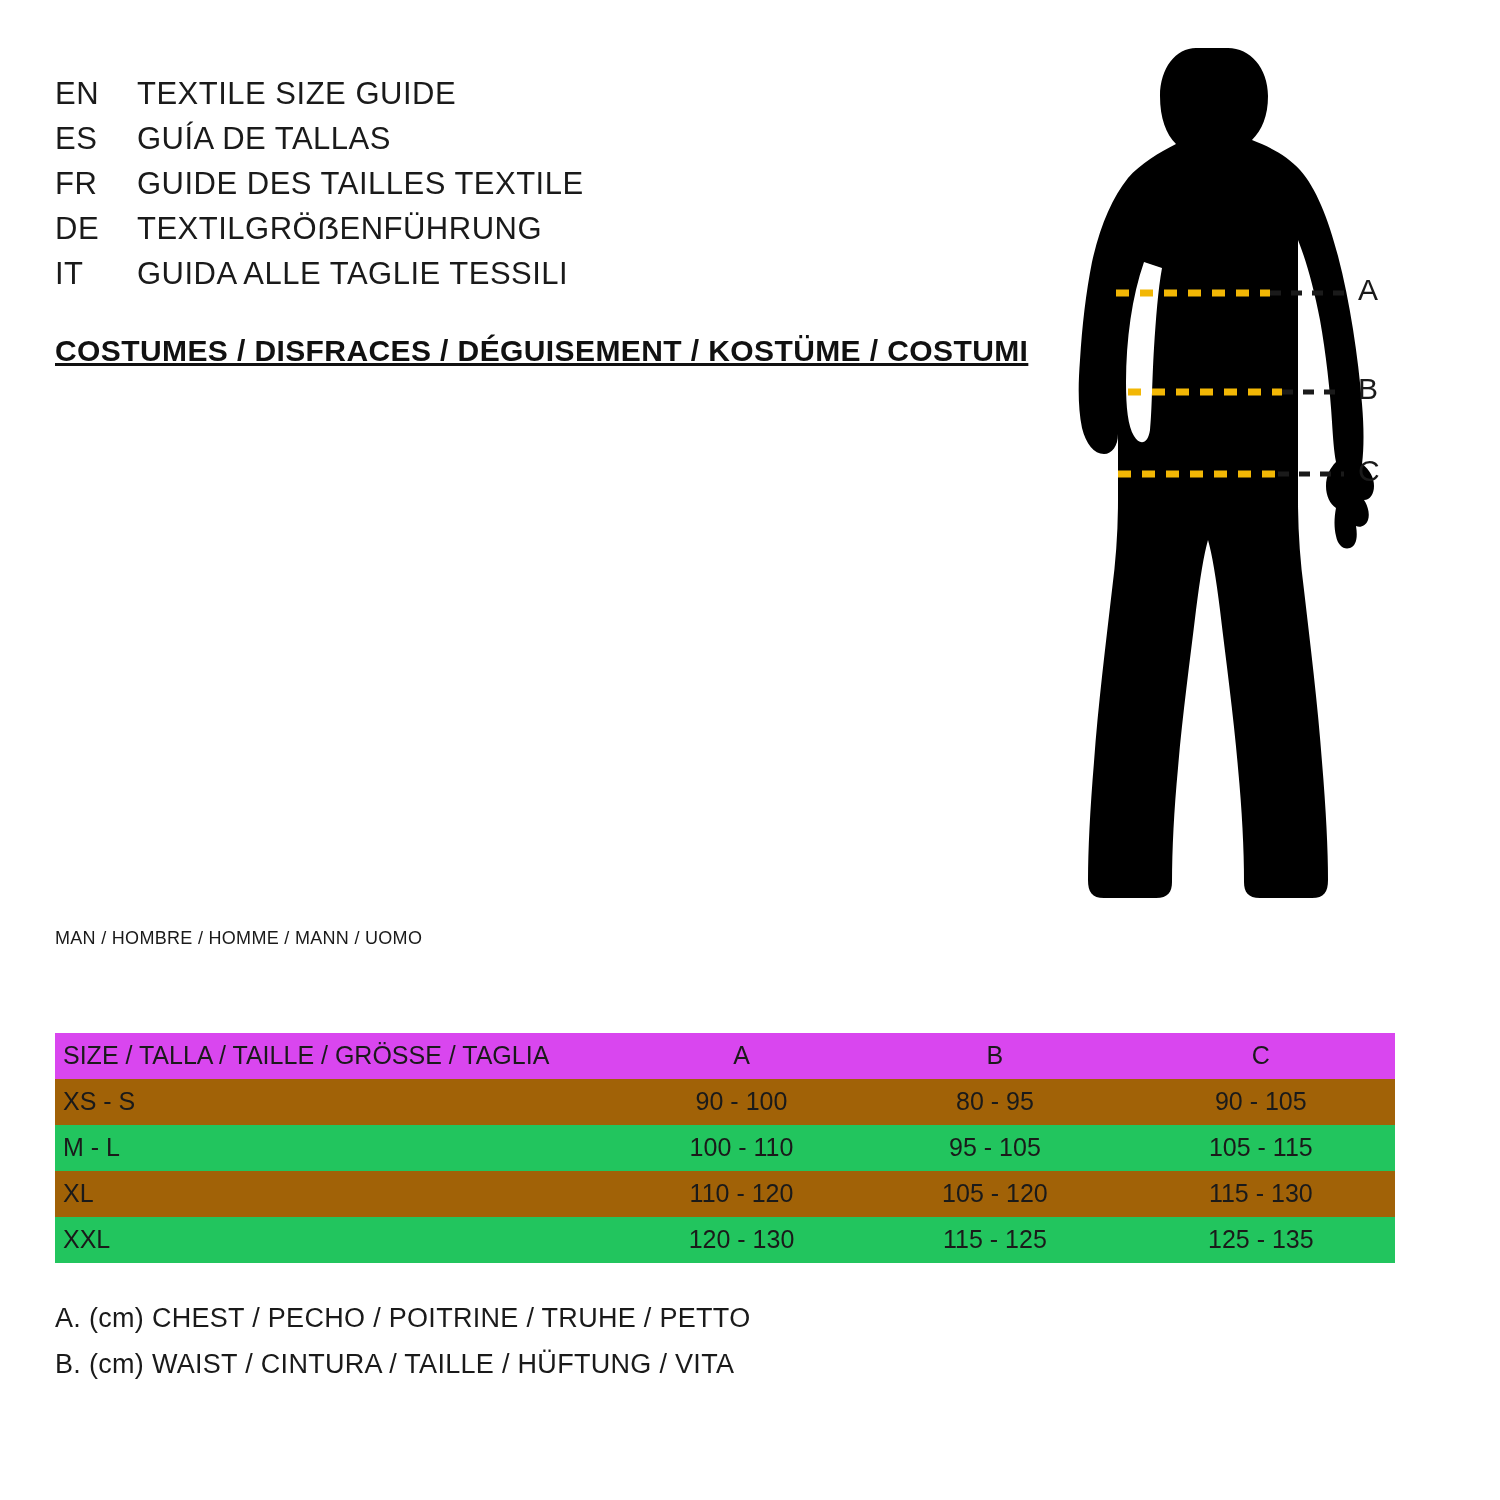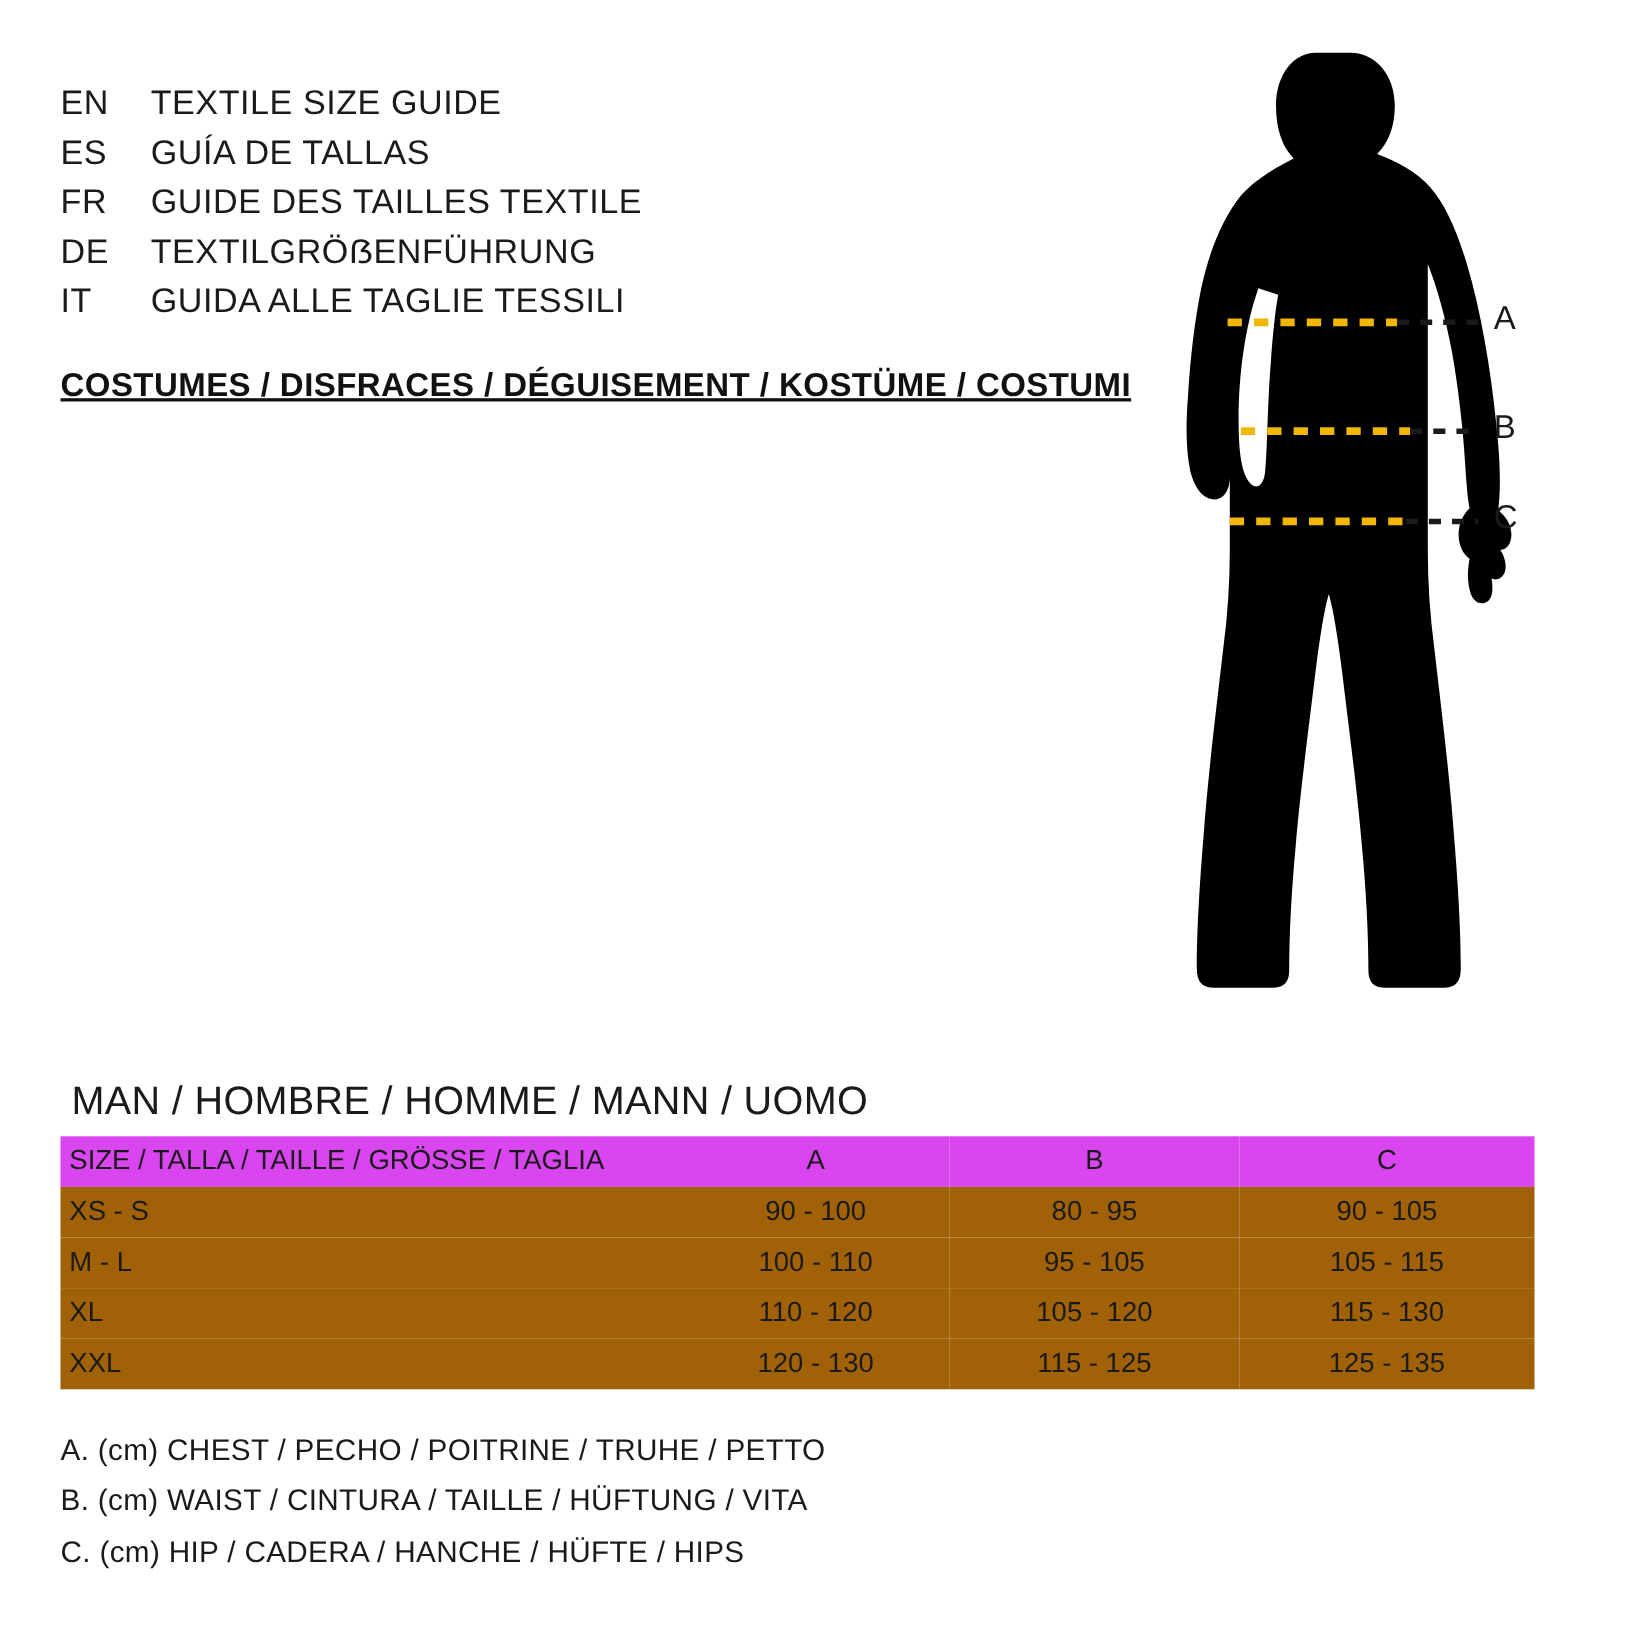--- a/index.html
+++ b/index.html
@@ -68,25 +68,24 @@
     letter-spacing: 0.5px;
   }
   .letter-a { left: 358px; top: 243px; }
   .letter-b { left: 358px; top: 342px; }
   .letter-c { left: 358px; top: 424px; }
 
   
   .table-caption {
     position: absolute;
     left: 55px;
-    top: 980px;
-    font-size: 36px;
+    top: 928px;
+    font-size: 18px;
     letter-spacing: 0.3px;
     color: #1a1a1a;
-    margin-left: 10px;
   }
   table.size-table {
     position: absolute;
     left: 55px;
     top: 1033px;
     width: 1340px;
     border-collapse: collapse;
     font-size: 25px;
     color: #1a1a1a;
   }
@@ -102,21 +101,21 @@
     padding-left: 8px;
     width: 560px;
   }
   table.size-table thead tr {
     background: #d946ef;
   }
   table.size-table tbody tr.odd {
     background: #a16207;
   }
   table.size-table tbody tr.even {
-    background: #a16207;
+    background: #22c55e;
   }
   .col-a { width: 245px; }
   .col-b { width: 265px; }
   .col-c { width: 270px; }
 
   
   .legend {
     position: absolute;
     left: 55px;
     top: 1295px;
@@ -272,14 +271,13 @@
       <td class="col-a">120 - 130</td>
       <td class="col-b">115 - 125</td>
       <td class="col-c">125 - 135</td>
     </tr>
   </tbody>
 </table>
 
 <div class="legend">
   <div>A. (cm) CHEST / PECHO / POITRINE / TRUHE / PETTO</div>
   <div>B. (cm) WAIST / CINTURA / TAILLE / HÜFTUNG / VITA</div>
-  <div>C. (cm) HIP / CADERA / HANCHE / HÜFTE / HIPS</div>
 </div>
 
 </body></html>

